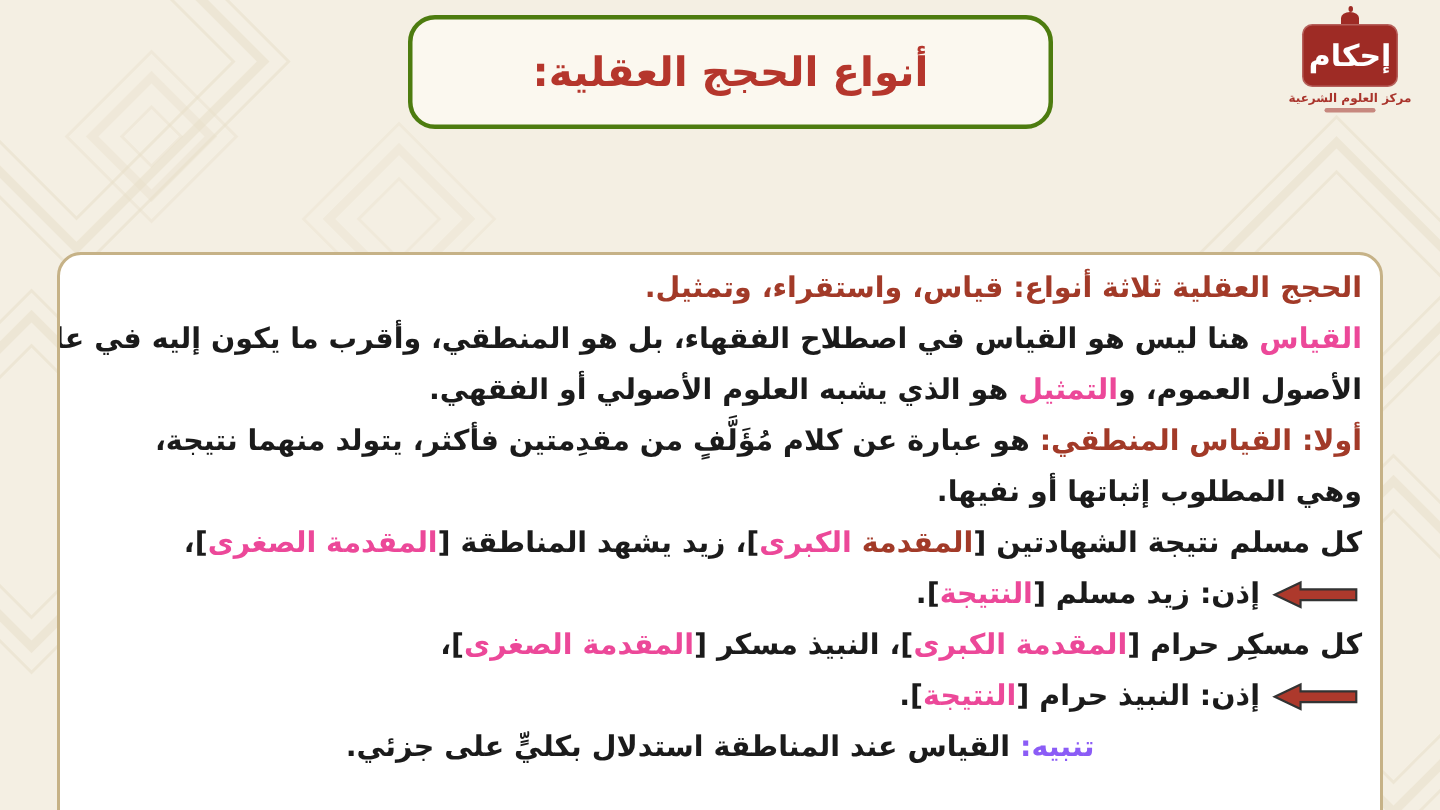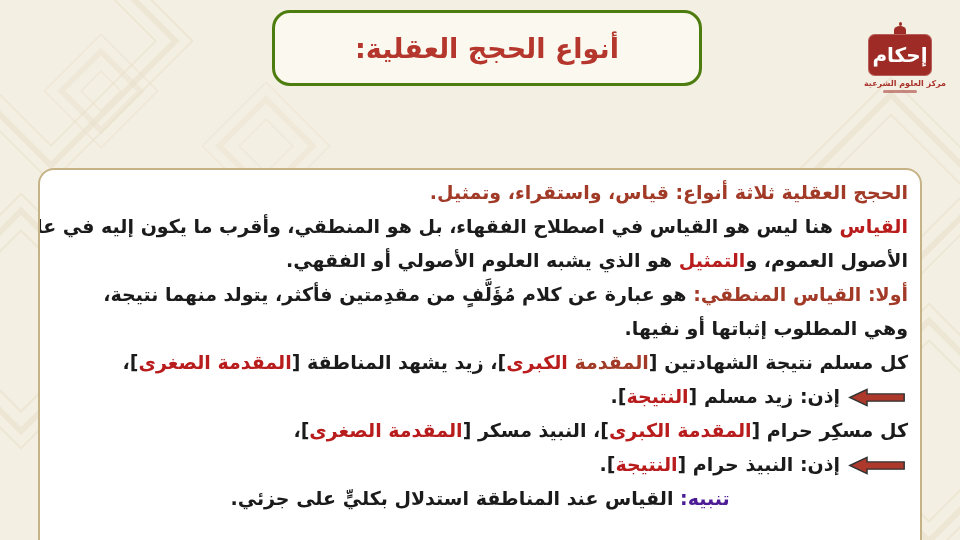--- a/index.html
+++ b/index.html
@@ -16,21 +16,21 @@
   .title-box{
     position:absolute;left:272px;top:10px;width:424px;height:70px;
     background:#FBF8EF;border:3px solid #4d7c0f;border-radius:18px;
     display:flex;align-items:center;justify-content:center;z-index:2;
   }
   .title-box h1{
     margin:0;font-size:27px;font-weight:bold;color:#B5362C;direction:rtl;
     font-family:"DejaVu Sans", sans-serif;
   }
   
-  .logo{position:absolute;right:14px;top:26px;width:92px;text-align:right;z-index:2;}
+  .logo{position:absolute;right:14px;top:8px;width:92px;text-align:center;z-index:2;}
   .logo-dome{width:12px;height:8px;background:#9E2B25;border-radius:50% 50% 0 0;margin:0 auto;position:relative;}
   .logo-dome::after{content:"";position:absolute;left:5px;top:-4px;width:3px;height:4px;background:#9E2B25;border-radius:50%;}
   .logo-box{
     width:64px;height:42px;margin:0 auto;background:#9E2B25;border-radius:7px;
     display:flex;align-items:center;justify-content:center;
     box-shadow:inset 0 0 0 1px rgba(255,255,255,.25);
   }
   .logo-box span{color:#fff;font-size:20px;font-weight:bold;direction:rtl;}
   .logo-sub{margin-top:3px;font-size:8px;font-weight:bold;color:#A9342C;direction:rtl;white-space:nowrap;}
   .logo-tagline{width:34px;height:3px;margin:2px auto 0;background:rgba(163,51,45,.55);border-radius:2px;}
@@ -40,23 +40,23 @@
     background:#FFFFFF;border:2px solid #C6B287;border-radius:16px;
     z-index:2;box-sizing:border-box;overflow:hidden;
   }
   .lines{direction:rtl;padding:5px 12px 0 12px;}
   .line{
     height:34px;line-height:34px;font-size:19px;font-weight:bold;
     color:#1B1B1B;white-space:nowrap;text-align:right;
   }
   .line.center{text-align:center;}
   .seg-red{color:#A23A28;}
-  .seg-gold{color:#b91c1c;}
+  .seg-gold{color:#ec4899;}
   .seg-black{color:#1B1B1B;}
-  .seg-red_underline{color:#4c1d95;}
+  .seg-red_underline{color:#8b5cf6;}
   .arrow-wrap{display:inline-block;vertical-align:middle;margin-left:8px;margin-right:2px;line-height:0;}
 </style>
 </head>
 <body>
 
 <div class="orn" style="left:-40px;top:-50px;width:170px;height:170px;"></div>
 <div class="orn" style="left:-60px;top:240px;width:150px;height:150px;"></div>
 <div class="orn" style="left:70px;top:60px;width:50px;height:50px;opacity:.4;"></div>
 <div class="orn" style="left:820px;top:120px;width:130px;height:130px;"></div>
 <div class="orn" style="right:-50px;top:350px;width:150px;height:150px;"></div>

